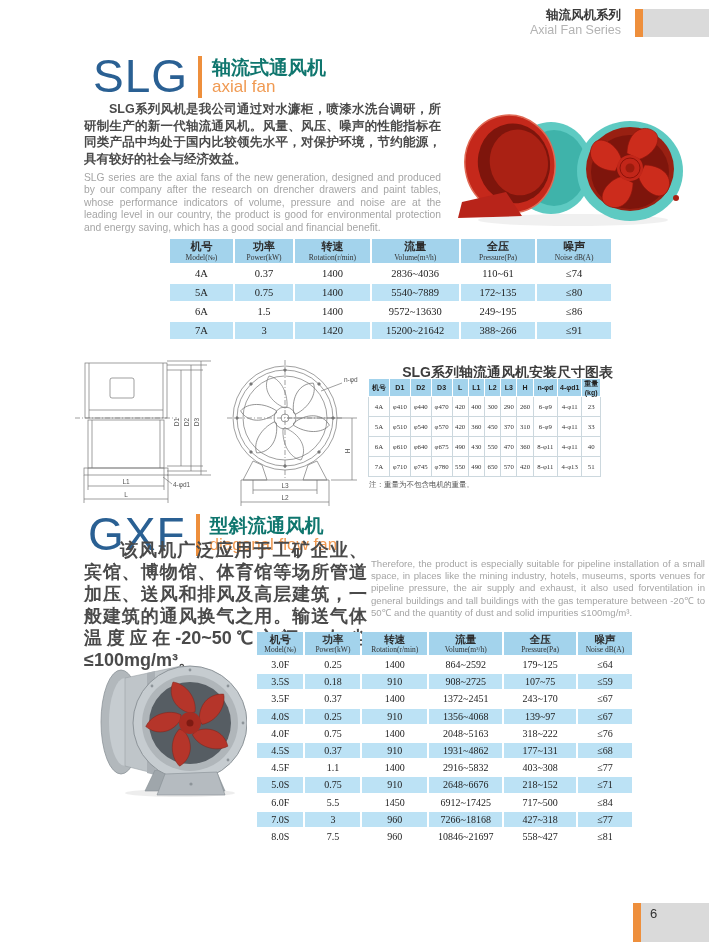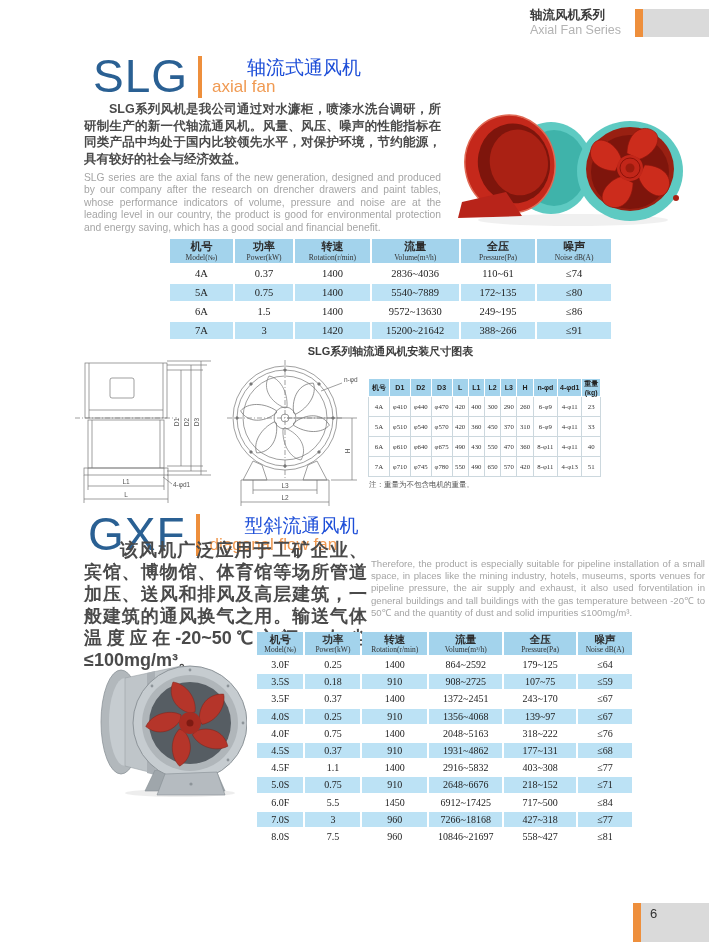--- a/index.html
+++ b/index.html
@@ -1,35 +1,35 @@
 <!DOCTYPE html>
 <html><head>
 <meta charset="utf-8">
 <style>
   html,body{margin:0;padding:0;background:#fff;}
   .page{position:relative;width:709px;height:942px;background:#fff;overflow:hidden;
         font-family:"Liberation Sans",sans-serif;color:#333;}
 
   
   .hdr{position:absolute;top:8px;right:0;display:flex;align-items:center;}
-  .hdr-text{margin-right:14px;line-height:15px;}
+  .hdr-text{text-align:right;margin-right:14px;line-height:15px;}
   .hdr-cn{font-size:12.5px;font-weight:bold;color:#3a3a3a;}
   .hdr-en{font-size:12.5px;color:#b3b3b3;}
   .accent-bar{width:8px;height:28px;background:#ee8f3c;}
   .hdr-box{width:66px;height:28px;background:#dadada;}
   .ftr{position:absolute;top:903px;left:633px;display:flex;}
   .ftr .accent-bar{height:39px;}
   .ftr-box{width:68px;height:39px;background:#dadada;}
   .page-num{font-size:13px;color:#333;padding:3px 0 0 9px;}
 
   
   .sec-head{position:absolute;display:flex;}
   .sec-code{font-size:46px;line-height:44px;color:#2a6093;letter-spacing:1px;}
   .sec-bar{width:4px;height:42px;background:#ee8f3c;margin:2px 10px 0 10px;}
-  .sec-cn{font-size:19px;font-weight:normal;color:#1d4ed8;line-height:22px;margin-top:3px;margin-left:35px;}
+  .sec-cn{font-size:19px;font-weight:bold;color:#0f766e;line-height:22px;margin-top:3px;}
   .sec-en{font-size:17px;color:#f09a52;line-height:15px;}
 
   
   .p-cn{position:absolute;font-size:12.5px;font-weight:bold;color:#4a4a4a;
         line-height:16.5px;text-align:justify;text-indent:2em;}
   .p-en{position:absolute;font-size:10.3px;color:#a5a5a5;line-height:12.4px;text-align:justify;}
 
   
   table.spec{position:absolute;border-collapse:separate;border-spacing:2px;table-layout:fixed;}
   table.spec th{background:#a3d3ec;padding:1px 0;vertical-align:middle;}
@@ -40,22 +40,22 @@
                 text-align:center;padding:0;}
   table.spec tbody tr:nth-child(even) td{background:#bce2f5;}
   table.spec tbody tr:nth-child(odd) td{background:#ffffff;}
   table.spec tbody td:first-child{background:#bce2f5;}
   #slg-spec{left:168px;top:237px;width:445px;}
   #slg-spec td{height:17px;}
   #gxf-spec{left:255px;top:630px;width:379px;}
   #gxf-spec .h-cn{font-size:10.5px;line-height:12px;}
   #gxf-spec td{height:15.2px;font-size:10px;}
 
-  .caption{position:absolute;left:168px;top:344px;width:445px;text-align:center;
-           font-size:11px;font-weight:bold;color:#3c3c3c;}
+  .caption{position:absolute;left:168px;top:364px;width:445px;text-align:right;
+           font-size:14px;font-weight:bold;color:#3c3c3c;}
 
   
   #dim-table{position:absolute;left:368px;top:378px;width:233px;border-collapse:collapse;
              table-layout:fixed;border:1px solid #b9c6cc;}
   #dim-table th{background:#a3d3ec;border:1px solid #fff;font-size:7px;color:#222;
                 padding:0;height:17px;font-weight:bold;}
   #dim-table td{border:1px solid #ccd8de;font-family:"Liberation Serif",serif;
                 font-size:6.8px;color:#333;text-align:center;padding:0;height:19px;background:#fff;}
   .dim-note{position:absolute;left:369px;top:480px;font-size:7.5px;color:#555;}
 

